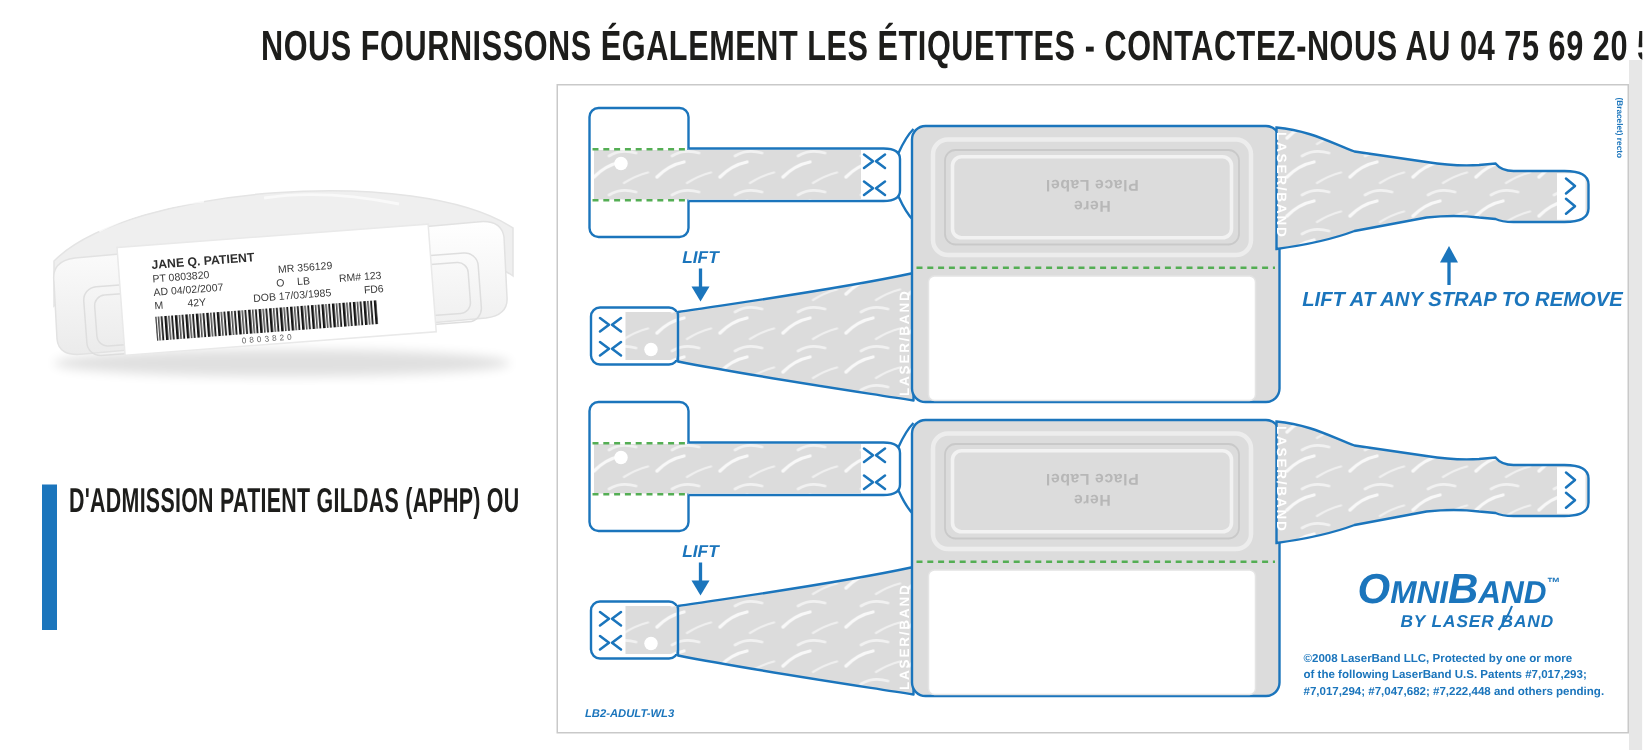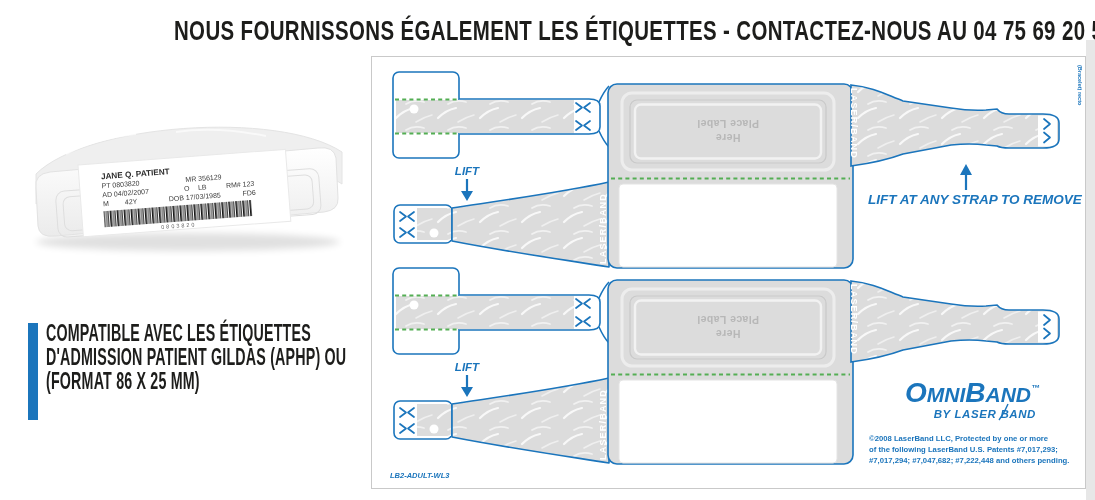--- a/index.html
+++ b/index.html
@@ -76,23 +76,21 @@
       <text x="44" y="43" font-size="7" fill="#3a3a3a">42Y</text>
       <text x="88" y="43" font-size="7" fill="#3a3a3a">DOB 17/03/1985</text>
       <text x="162" y="43" font-size="7" fill="#3a3a3a">FD6</text>
       <rect x="22" y="48" width="148" height="16" fill="url(#bc)"></rect>
       <text x="96" y="70" font-size="5.5" fill="#666" text-anchor="middle" letter-spacing="2">0803820</text>
     </g>
   </svg>
 
   <div class="accent-bar"></div>
   <div class="note">
-    <div class="ln"><span>COMPATIBLE AVEC LES ÉTIQUETTES</span></div>
     <div class="ln"><span>D'ADMISSION PATIENT GILDAS (APHP) OU</span></div>
-    <div class="ln"><span>(FORMAT 86 X 25 MM)</span></div>
   </div>
 
   <div class="sheet">
   <svg width="713" height="431" viewBox="0 0 713 431">
     <defs>
       <pattern id="weave" patternUnits="userSpaceOnUse" width="42" height="26">
         <rect width="42" height="26" fill="#dcdcdc"></rect>
         <path d="M3,20 Q11,12 21,10" stroke="#fff" stroke-width="2.2" fill="none" opacity=".8" stroke-linecap="round"></path>
         <path d="M23,24 Q31,19 39,17" stroke="#fff" stroke-width="1.5" fill="none" opacity=".55" stroke-linecap="round"></path>
         <path d="M13,6 Q21,1 31,4" stroke="#fff" stroke-width="1.8" fill="none" opacity=".6" stroke-linecap="round"></path>

